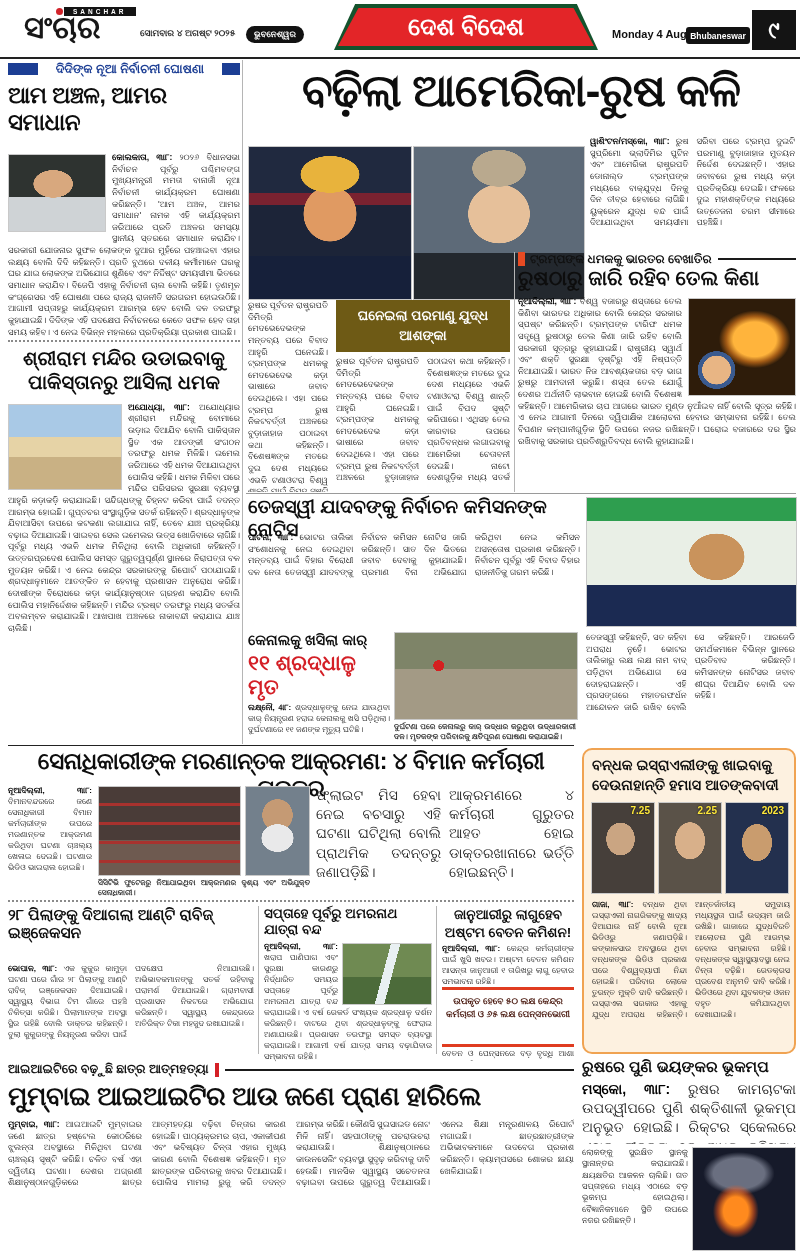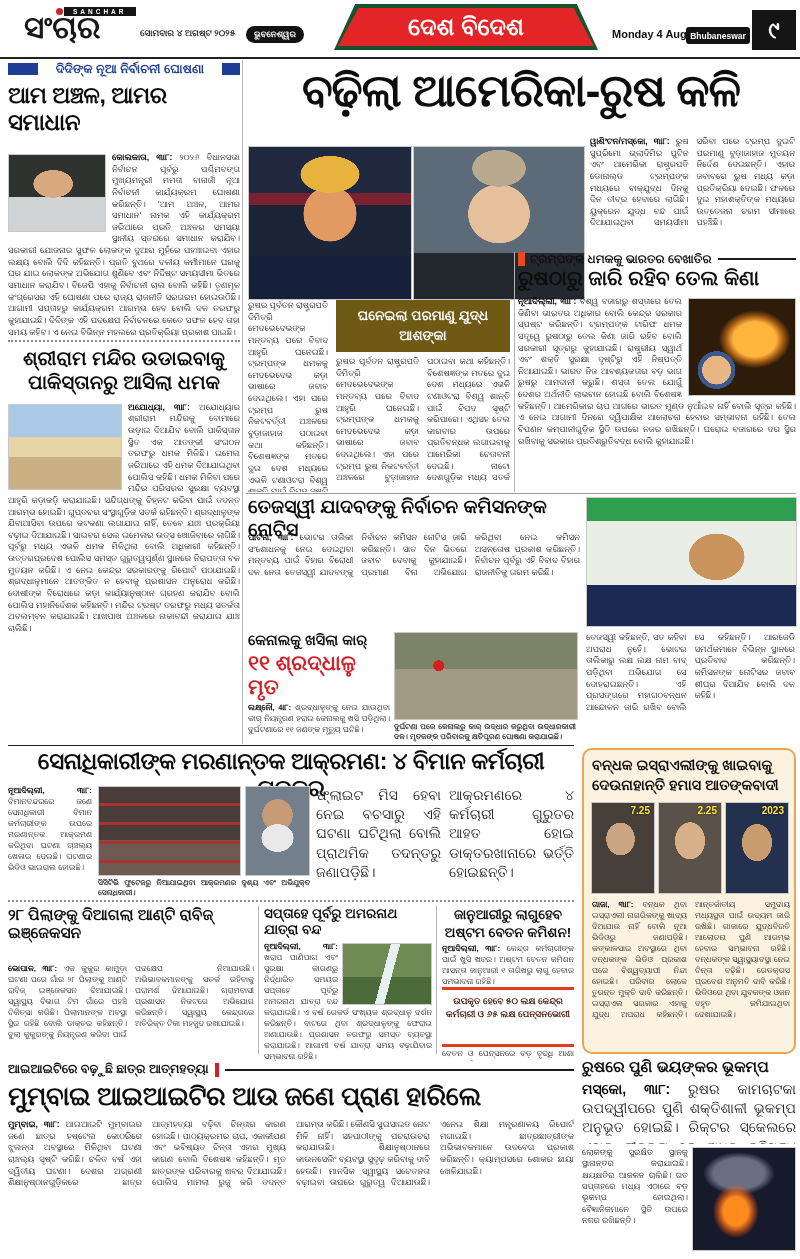--- a/index.html
+++ b/index.html
@@ -174,21 +174,21 @@
   <div class="abs rule-h" style="left:246px;top:493px;width:550px;"></div>
 
   <div class="abs" style="left:248px;top:496px;width:548px;height:246px;">
     <div class="hl" style="font-size:19px;width:332px;line-height:1.2;">ତେଜସ୍ୱୀ ଯାଦବଙ୍କୁ ନିର୍ବାଚନ କମିସନଙ୍କ ନୋଟିସ</div>
     <div class="ph ph-tejashwi" style="position:absolute;left:338px;top:1px;width:209px;height:128px;"></div>
     <div class="body cols3" style="position:absolute;left:0;top:36px;width:332px;height:94px;">
       <b>ପାଟନା, ୩ା୮:</b>
       <span>ଭୋଟର ତାଲିକା ସଂଶୋଧନକୁ ନେଇ ଦେଇଥିବା ମନ୍ତବ୍ୟ ପାଇଁ ବିହାର ବିରୋଧୀ ଦଳ ନେତା ତେଜସ୍ୱୀ ଯାଦବଙ୍କୁ ନିର୍ବାଚନ କମିସନ ନୋଟିସ ଜାରି କରିଛନ୍ତି। ସାତ ଦିନ ଭିତରେ ଜବାବ ଦେବାକୁ କୁହାଯାଇଛି। ପ୍ରମାଣ ବିନା ଅଭିଯୋଗ କରିଥିବା ନେଇ କମିସନ ଅସନ୍ତୋଷ ପ୍ରକାଶ କରିଛନ୍ତି। ନିର୍ବାଚନ ପୂର୍ବରୁ ଏହି ବିବାଦ ବିହାର ରାଜନୀତିକୁ ଗରମ କରିଛି।</span>
     </div>
     <div class="body cols2" style="position:absolute;left:338px;top:136px;width:209px;height:110px;">
-      <span>ତେଜସ୍ୱୀ କହିଛନ୍ତି, ସତ କହିବା ଅପରାଧ ନୁହେଁ। ଭୋଟର ତାଲିକାରୁ ଲକ୍ଷ ଲକ୍ଷ ନାମ ବାଦ୍ ପଡ଼ିଥିବା ଅଭିଯୋଗ ସେ ଦୋହରାଇଛନ୍ତି। ଏହି ପ୍ରସଙ୍ଗରେ ମହାଗଠବନ୍ଧନ ଆନ୍ଦୋଳନ ଜାରି ରଖିବ ବୋଲି ସେ କହିଛନ୍ତି। ଆରଜେଡି ସମର୍ଥକମାନେ ବିଭିନ୍ନ ସ୍ଥାନରେ ପ୍ରତିବାଦ କରିଛନ୍ତି। କମିସନଙ୍କ ନୋଟିସର ଜବାବ ଶୀଘ୍ର ଦିଆଯିବ ବୋଲି ଦଳ କହିଛି।</span>
+      <span>ତେଜସ୍ୱୀ କହିଛନ୍ତି, ସତ କହିବା ଅପରାଧ ନୁହେଁ। ଭୋଟର ତାଲିକାରୁ ଲକ୍ଷ ଲକ୍ଷ ନାମ ବାଦ୍ ପଡ଼ିଥିବା ଅଭିଯୋଗ ସେ ଦୋହରାଇଛନ୍ତି। ଏହି ପ୍ରସଙ୍ଗରେ ମହାତରଫର୍ଧନ ଆନ୍ଦୋଳନ ଜାରି ରଖିବ ବୋଲି ସେ କହିଛନ୍ତି। ଆରଜେଡି ସମର୍ଥକମାନେ ବିଭିନ୍ନ ସ୍ଥାନରେ ପ୍ରତିବାଦ କରିଛନ୍ତି। କମିସନଙ୍କ ନୋଟିସର ଜବାବ ଶୀଘ୍ର ଦିଆଯିବ ବୋଲି ଦଳ କହିଛି।</span>
     </div>
 
     <div style="position:absolute;left:0;top:136px;width:142px;height:110px;">
       <div class="hl" style="font-size:14.5px;">କେନାଲକୁ ଖସିଲା କାର୍</div>
       <div style="font-size:21px;font-weight:bold;color:#d41f26;margin-top:2px;">୧୧ ଶ୍ରଦ୍ଧାଳୁ ମୃତ</div>
       <div class="body" style="margin-top:4px;height:52px;font-size:8px;">
         <b>ଲକ୍ଷ୍ନୌ, 4ା୮:</b>
         <span>ଶ୍ରଦ୍ଧାଳୁଙ୍କୁ ନେଇ ଯାଉଥିବା କାର୍ ନିୟନ୍ତ୍ରଣ ହରାଇ କେନାଲକୁ ଖସି ପଡ଼ିଥିଲା। ଦୁର୍ଘଟଣାରେ ୧୧ ଜଣଙ୍କ ମୃତ୍ୟୁ ଘଟିଛି।</span>
       </div>
     </div>

